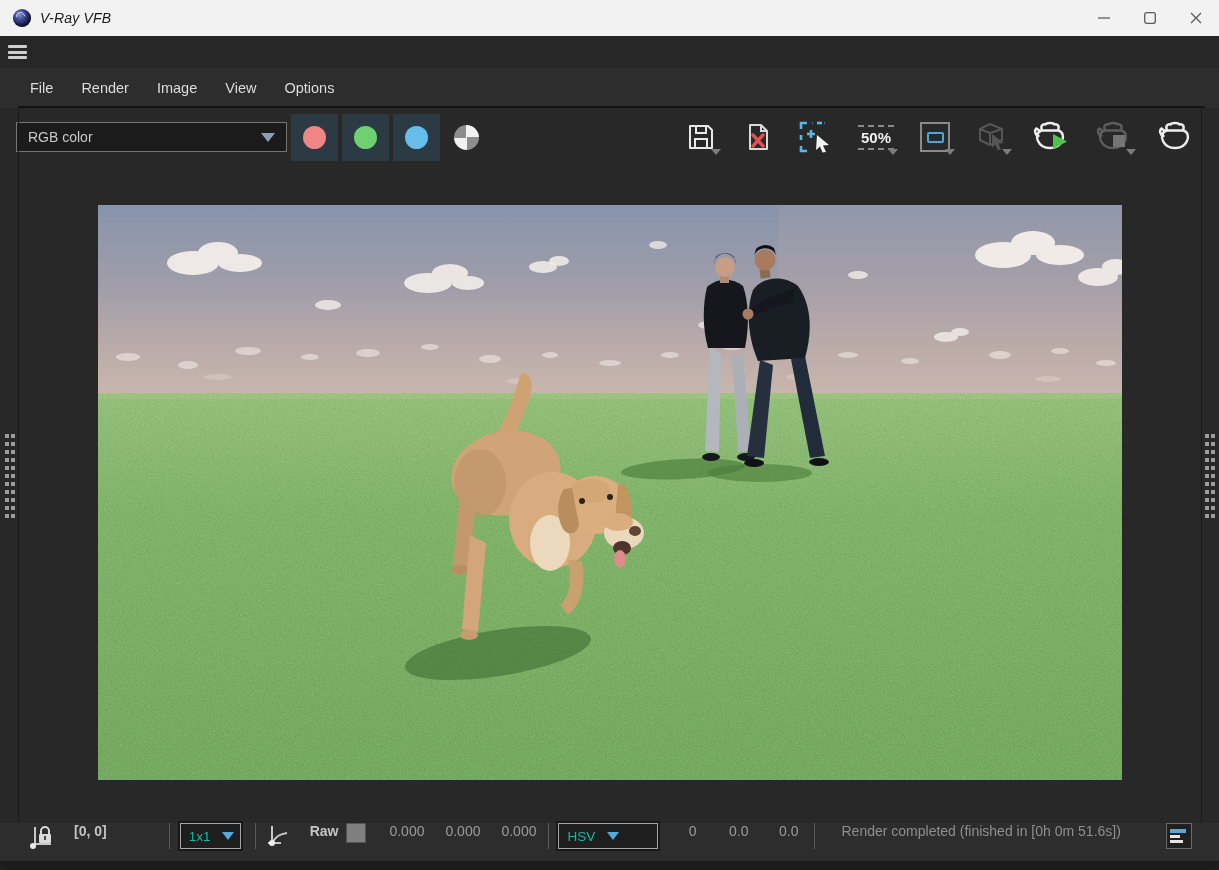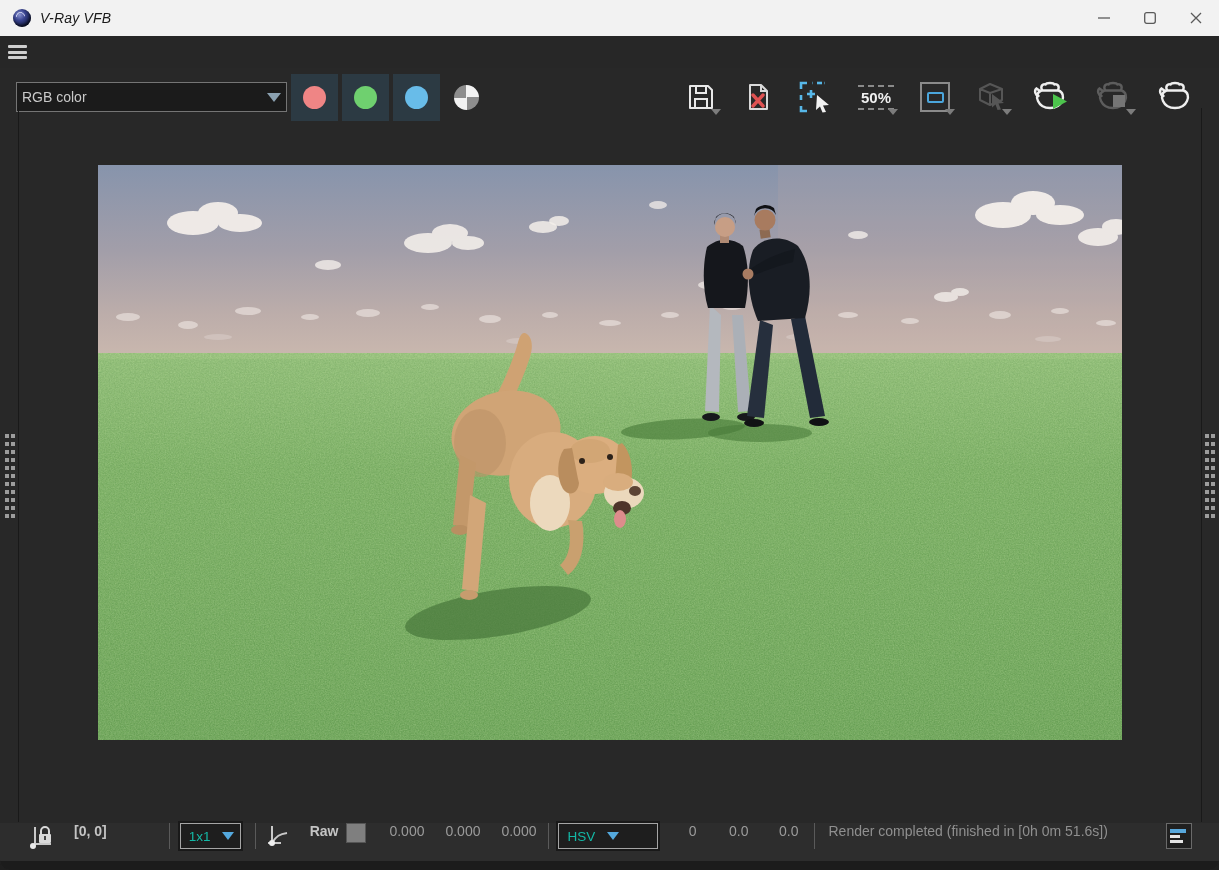--- a/index.html
+++ b/index.html
@@ -34,21 +34,21 @@
 
   
   .menubar { height:40px; background:#2d2d2d; display:flex; align-items:center;
              padding-left:30px; gap:28px; color:#dcdcdc; font-size:14.5px; }
   .menu-item { cursor:default; }
   .menubar-underline { position:absolute; left:18px; right:14px; top:106px; height:2px; background:#141414; }
 
   
   .toolbar { height:58px; background:#282828; display:flex; align-items:center; padding-left:16px; position:relative; }
   .channel-dropdown { width:271px; height:30px; background:#1b1b1b; border:1px solid #757575;
-             display:flex; align-items:center; padding:0 5px; color:#c9c9c9; font-size:14px; }
+             display:flex; align-items:center; padding:0 11px; color:#c9c9c9; font-size:14px; }
   .channel-dropdown .dd-caret { margin-left:auto; width:0; height:0;
              border-left:7px solid transparent; border-right:7px solid transparent; border-top:9px solid #8ba1b1; }
   .channel-btn { width:47px; height:47px; background:#2c3a43; display:flex; align-items:center; justify-content:center; margin-left:4px; }
   .channel-btn:first-of-type { margin-left:7px; }
   .channel-dot { width:23px; height:23px; border-radius:50%; }
   .dot-red   { background:#ef8585; }
   .dot-green { background:#6fd06f; }
   .dot-blue  { background:#68bce9; }
   .alpha-btn { width:40px; height:47px; display:flex; align-items:center; justify-content:center; margin-left:6px; background:transparent; }
   .alpha-circle { width:25px; height:25px; border-radius:50%;
@@ -135,20 +135,27 @@
   </div>
 
   <div class="hamburger-row">
     <div class="hamburger">
       <span></span>
         <span></span>
         <span></span>
     </div>
   </div>
 
+  <div class="menubar">
+    <span class="menu-item">File</span>
+    <span class="menu-item">Render</span>
+    <span class="menu-item">Image</span>
+    <span class="menu-item">View</span>
+    <span class="menu-item">Options</span>
+  </div>
   <div class="menubar-underline"></div>
 
   <div class="toolbar">
     <div class="channel-dropdown">
       <span>RGB color</span>
       <span class="dd-caret"></span>
     </div>
     <div class="channel-btn">
       <span class="channel-dot dot-red"></span>
     </div>
@@ -438,21 +445,21 @@
     <div class="sb-drop" style="margin-left:9px; width:100px">
       <span>HSV</span>
       <span class="dd-caret-blue"></span>
     </div>
     <div class="sb-val" style="margin-left:18px; width:20px">0</div>
     <div class="sb-val" style="margin-left:24px; width:28px">0.0</div>
     <div class="sb-val" style="margin-left:22px; width:28px">0.0</div>
 
     <div class="sb-divider" style="margin-left:16px"></div>
 
-    <div class="sb-msg" style="margin-left:13px">Render completed (finished in [0h  0m 51.6s])</div>
+    <div class="sb-msg" style="margin-left:26px">Render completed (finished in [0h  0m 51.6s])</div>
 
     <div class="log-btn" style="margin-left:auto; margin-right:27px">
       <span class="bar-blue"></span>
       <span class="bar-w1"></span>
       <span class="bar-w2"></span>
     </div>
   </div>
 
   <div class="bottom-strip"></div>
 

